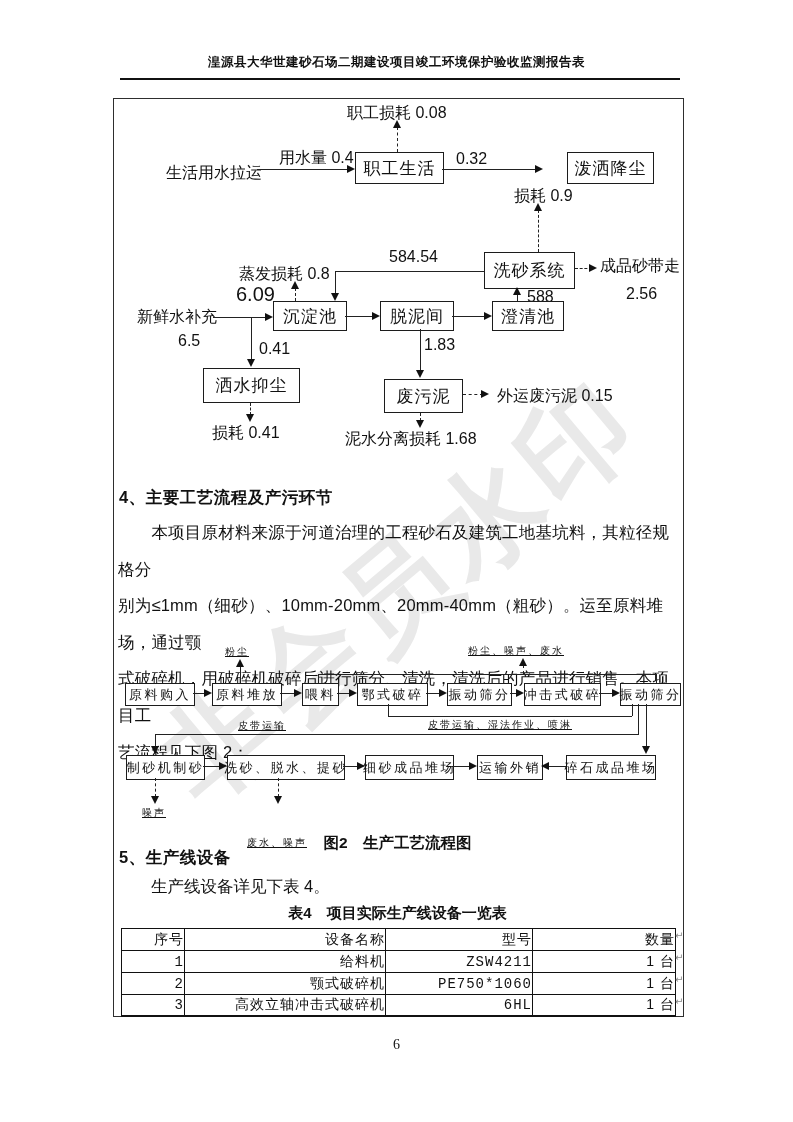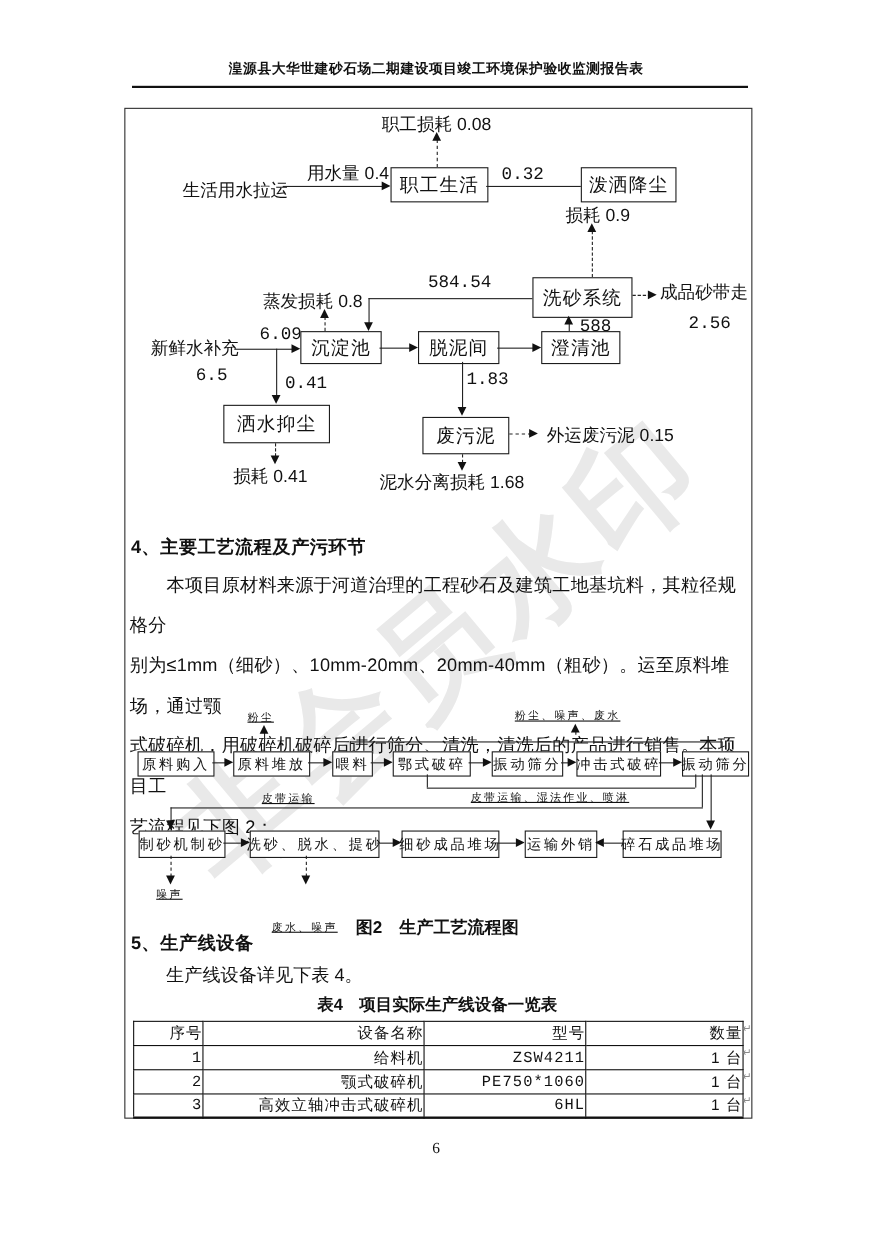--- a/index.html
+++ b/index.html
@@ -10,21 +10,21 @@
   .content{position:absolute;inset:0;z-index:1;}
   .doc-title{position:absolute;left:0;top:54px;width:793px;text-align:center;
         font-size:12.5px;font-weight:600;letter-spacing:.5px;}
   .title-rule{position:absolute;left:120px;top:78px;width:560px;height:1.6px;background:#111;}
   .frame{position:absolute;left:113px;top:98px;width:569px;height:917px;border:1.5px solid #2e2e2e;}
   .box{position:absolute;border:1px solid #1c1c1c;background:#fff;display:flex;align-items:center;
         justify-content:center;font-size:17px;letter-spacing:1px;white-space:nowrap;}
   .b2{font-size:13px;letter-spacing:2.5px;}
   .lbl{position:absolute;white-space:nowrap;font-size:16px;text-align:right;}
   .sm{font-size:10px;letter-spacing:2px;text-decoration:underline;}
-  .num{font-family:Liberation Mono, monospace;font-size:15px;}
+  .num{font-family:Liberation Sans, sans-serif;font-size:15px;}
   .hl{position:absolute;height:1.3px;background:#222;}
   .vl{position:absolute;width:1.3px;background:#222;}
   .hd{position:absolute;height:0;border-top:1.6px dashed #222;}
   .vd{position:absolute;width:0;border-left:1.6px dashed #222;}
   .ah{position:absolute;width:0;height:0;}
   .ah.r{border-top:4px solid transparent;border-bottom:4px solid transparent;border-left:8px solid #111;}
   .ah.l{border-top:4px solid transparent;border-bottom:4px solid transparent;border-right:8px solid #111;}
   .ah.u{border-left:4px solid transparent;border-right:4px solid transparent;border-bottom:8px solid #111;}
   .ah.d{border-left:4px solid transparent;border-right:4px solid transparent;border-top:8px solid #111;}
   .fig-cap{position:absolute;left:113px;width:569px;text-align:center;font-weight:700;font-size:15.5px;}
@@ -58,21 +58,21 @@
     <div class="lbl" style="left:279px;top:148px">用水量 0.4</div>
     <div class="hl" style="left:257px;top:169px;width:92px"></div>
     <div class="ah r" style="left:347px;top:165px"></div>
 
     <div class="box" style="left:355px;top:152px;width:87px;height:30px">职工生活</div>
 
     <div class="lbl num" style="left:456px;top:150px;font-size:16px">0.32</div>
     <div class="hl" style="left:442px;top:169px;width:95px"></div>
     <div class="ah r" style="left:535px;top:165px"></div>
 
-    <div class="box" style="left:528px;top:152px;width:85px;height:30px">泼洒降尘</div>
+    <div class="box" style="left:567px;top:152px;width:85px;height:30px">泼洒降尘</div>
 
     <div class="lbl" style="left:514px;top:186px">损耗 0.9</div>
     <div class="vd" style="left:538px;top:210px;height:42px"></div>
     <div class="ah u" style="left:534px;top:203px"></div>
 
     <div class="lbl num" style="left:389px;top:248px;font-size:16px">584.54</div>
     <div class="box" style="left:484px;top:252px;width:89px;height:35px">洗砂系统</div>
     <div class="hd" style="left:575px;top:268px;width:17px"></div>
     <div class="ah r" style="left:589px;top:264px"></div>
     <div class="lbl" style="left:600px;top:256px">成品砂带走</div>
@@ -85,21 +85,21 @@
     <div class="lbl" style="left:239px;top:264px">蒸发损耗 0.8</div>
     <div class="vd" style="left:295px;top:288px;height:13px"></div>
     <div class="ah u" style="left:291px;top:281px"></div>
 
     <div class="lbl num" style="left:527px;top:288px;font-size:16px">588</div>
     <div class="vl" style="left:517px;top:293px;height:8px"></div>
     <div class="ah u" style="left:513px;top:287px"></div>
 
     <div class="lbl" style="left:137px;top:307px">新鲜水补充</div>
     <div class="lbl num" style="left:178px;top:332px;font-size:16px">6.5</div>
-    <div class="lbl num" style="left:236px;top:295px;font-size:16px">6.09</div>
+    <div class="lbl num" style="left:236px;top:283px;font-size:20px">6.09</div>
     <div class="hl" style="left:213px;top:317px;width:54px"></div>
     <div class="ah r" style="left:265px;top:313px"></div>
     <div class="vl" style="left:251px;top:317px;height:43px"></div>
     <div class="ah d" style="left:247px;top:359px"></div>
     <div class="lbl num" style="left:259px;top:340px;font-size:16px">0.41</div>
 
     <div class="box" style="left:273px;top:301px;width:72px;height:28px">沉淀池</div>
     <div class="hl" style="left:345px;top:316px;width:28px"></div>
     <div class="ah r" style="left:372px;top:312px"></div>
     <div class="box" style="left:380px;top:301px;width:72px;height:28px">脱泥间</div>

